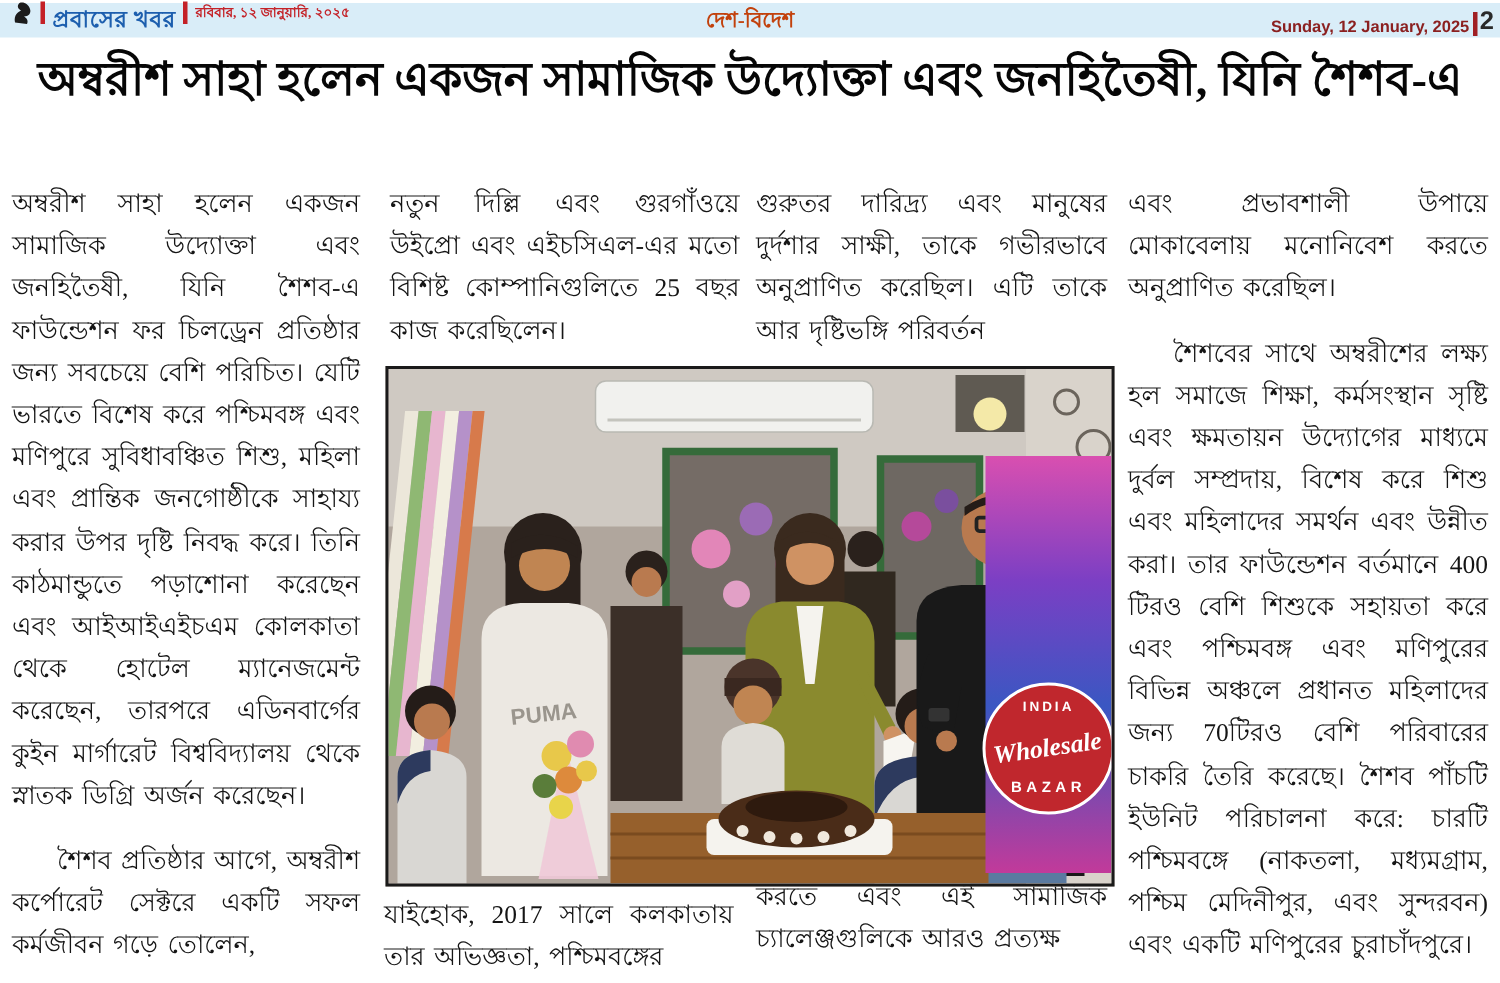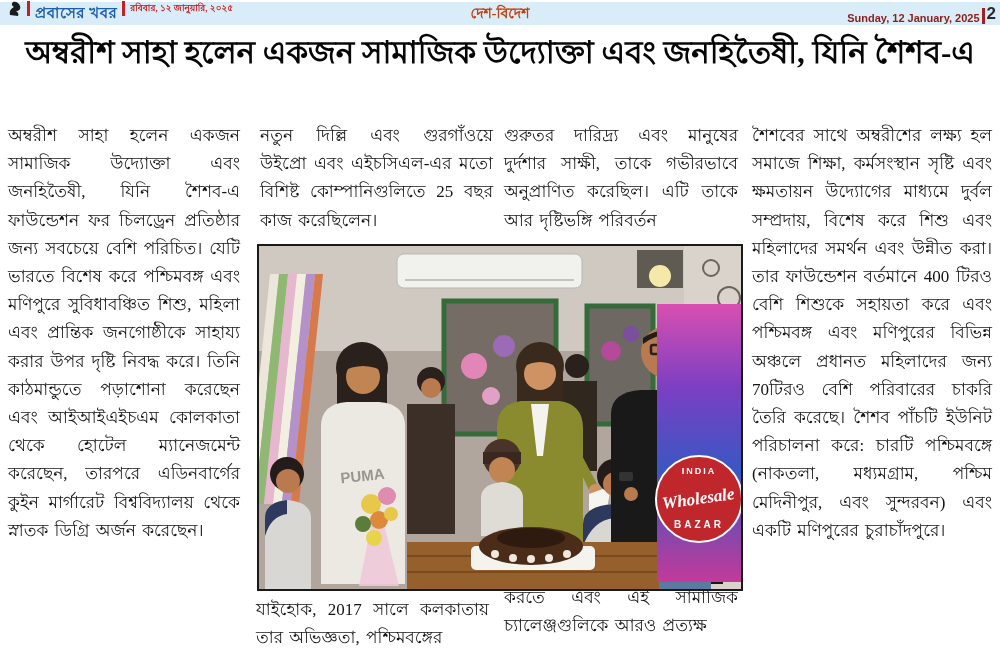--- a/index.html
+++ b/index.html
@@ -70,39 +70,41 @@
     <span class="mh-page">2</span>
   </div>
 </div>
 
 <div class="headline">
   <div>অম্বরীশ সাহা হলেন একজন সামাজিক উদ্যোক্তা এবং জনহিতৈষী, যিনি শৈশব-এ</div>
 </div>
 
 <div class="col col1">
   <p>অম্বরীশ সাহা হলেন একজন সামাজিক উদ্যোক্তা এবং জনহিতৈষী, যিনি শৈশব-এ ফাউন্ডেশন ফর চিলড্রেন প্রতিষ্ঠার জন্য সবচেয়ে বেশি পরিচিত। যেটি ভারতে বিশেষ করে পশ্চিমবঙ্গ এবং মণিপুরে সুবিধাবঞ্চিত শিশু, মহিলা এবং প্রান্তিক জনগোষ্ঠীকে সাহায্য করার উপর দৃষ্টি নিবদ্ধ করে। তিনি কাঠমান্ডুতে পড়াশোনা করেছেন এবং আইআইএইচএম কোলকাতা থেকে হোটেল ম্যানেজমেন্ট করেছেন, তারপরে এডিনবার্গের কুইন মার্গারেট বিশ্ববিদ্যালয় থেকে স্নাতক ডিগ্রি অর্জন করেছেন।</p>
+  <p>শৈশব প্রতিষ্ঠার আগে, অম্বরীশ কর্পোরেট সেক্টরে একটি সফল কর্মজীবন গড়ে তোলেন,</p>
 </div>
 
 <div class="col col2t">
   <p>নতুন দিল্লি এবং গুরগাঁওয়ে উইপ্রো এবং এইচসিএল-এর মতো বিশিষ্ট কোম্পানিগুলিতে 25 বছর কাজ করেছিলেন।</p>
 </div>
 
 <div class="col col3t">
   <p>গুরুতর দারিদ্র্য এবং মানুষের দুর্দশার সাক্ষী, তাকে গভীরভাবে অনুপ্রাণিত করেছিল। এটি তাকে আর দৃষ্টিভঙ্গি পরিবর্তন</p>
 </div>
 
 <div class="col col2b">
   <p>যাইহোক, 2017 সালে কলকাতায় তার অভিজ্ঞতা, পশ্চিমবঙ্গের</p>
 </div>
 
 <div class="col col3b">
   <p>করতে এবং এই সামাজিক চ্যালেঞ্জগুলিকে আরও প্রত্যক্ষ</p>
 </div>
 
 <div class="col col4">
+  <p>এবং প্রভাবশালী উপায়ে মোকাবেলায় মনোনিবেশ করতে অনুপ্রাণিত করেছিল।</p>
   <p>শৈশবের সাথে অম্বরীশের লক্ষ্য হল সমাজে শিক্ষা, কর্মসংস্থান সৃষ্টি এবং ক্ষমতায়ন উদ্যোগের মাধ্যমে দুর্বল সম্প্রদায়, বিশেষ করে শিশু এবং মহিলাদের সমর্থন এবং উন্নীত করা। তার ফাউন্ডেশন বর্তমানে 400 টিরও বেশি শিশুকে সহায়তা করে এবং পশ্চিমবঙ্গ এবং মণিপুরের বিভিন্ন অঞ্চলে প্রধানত মহিলাদের জন্য 70টিরও বেশি পরিবারের চাকরি তৈরি করেছে। শৈশব পাঁচটি ইউনিট পরিচালনা করে: চারটি পশ্চিমবঙ্গে (নাকতলা, মধ্যমগ্রাম, পশ্চিম মেদিনীপুর, এবং সুন্দরবন) এবং একটি মণিপুরের চুরাচাঁদপুরে।</p>
 </div>
 
 <div class="photo">
 <svg width="482" height="343" viewBox="0 0 482 343">
   <defs>
     <linearGradient id="bannerGrad" x1="0" y1="0" x2="0" y2="1">
       <stop offset="0" stop-color="#d94fb0"></stop>
       <stop offset="0.3" stop-color="#7b3fc4"></stop>
       <stop offset="0.6" stop-color="#3a57c2"></stop>

